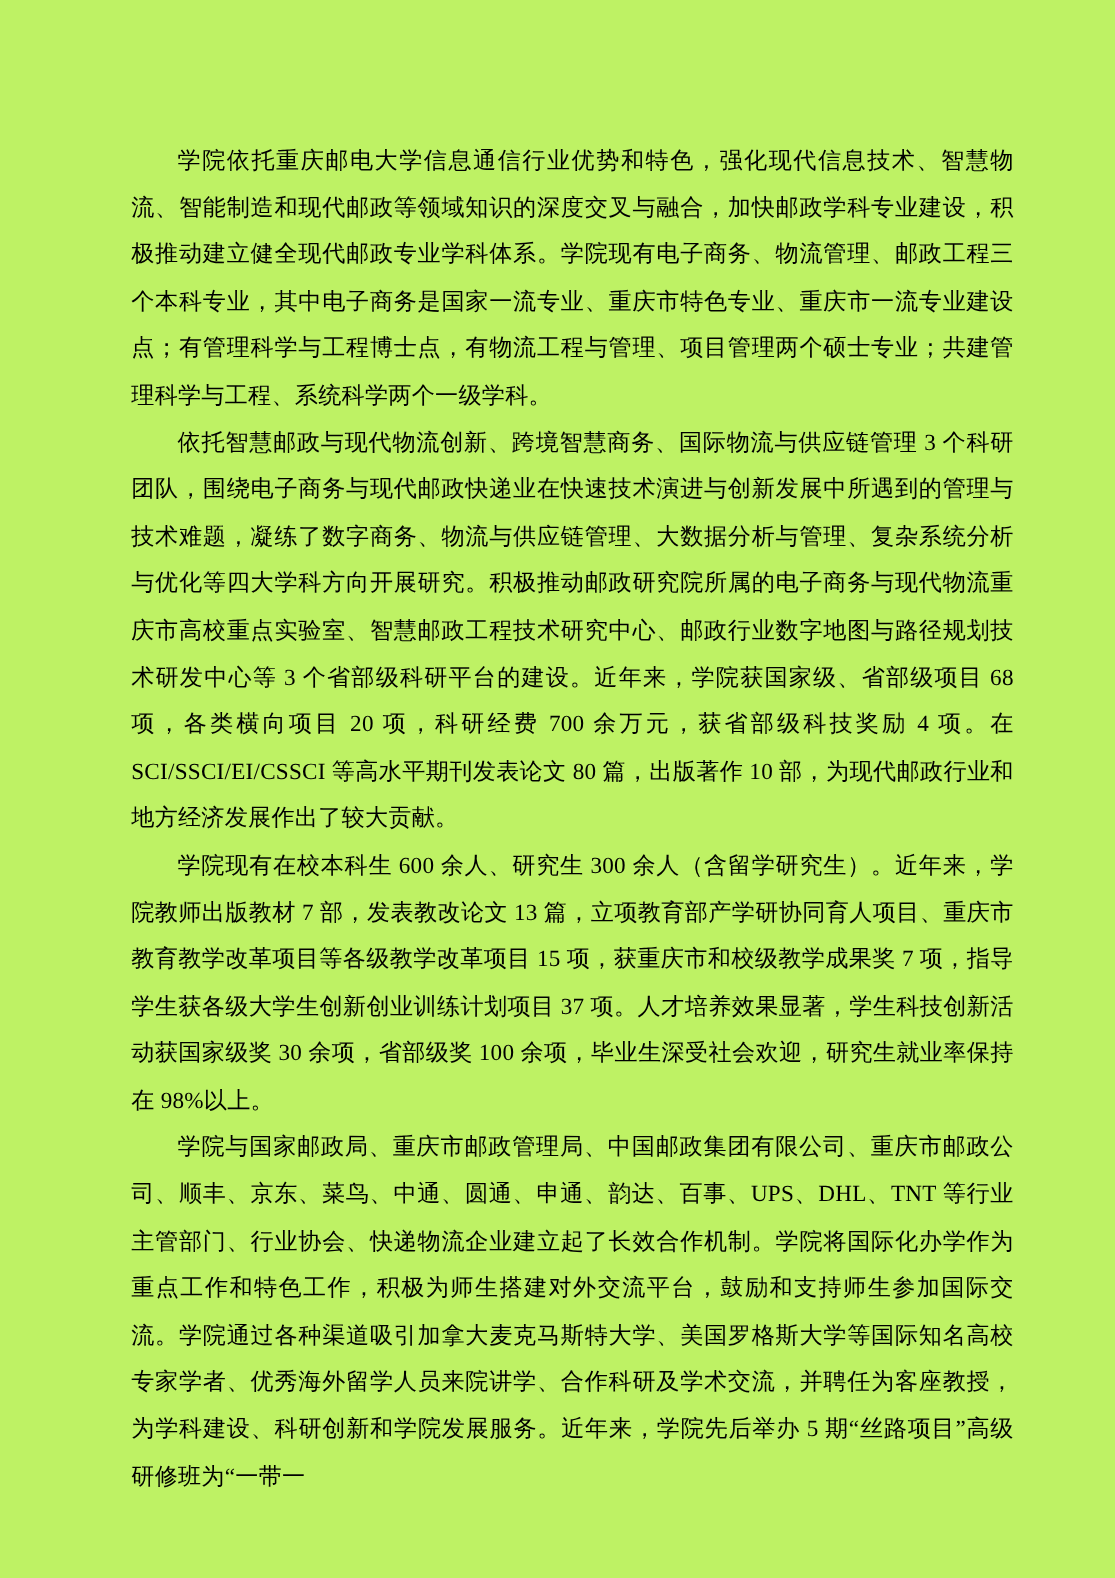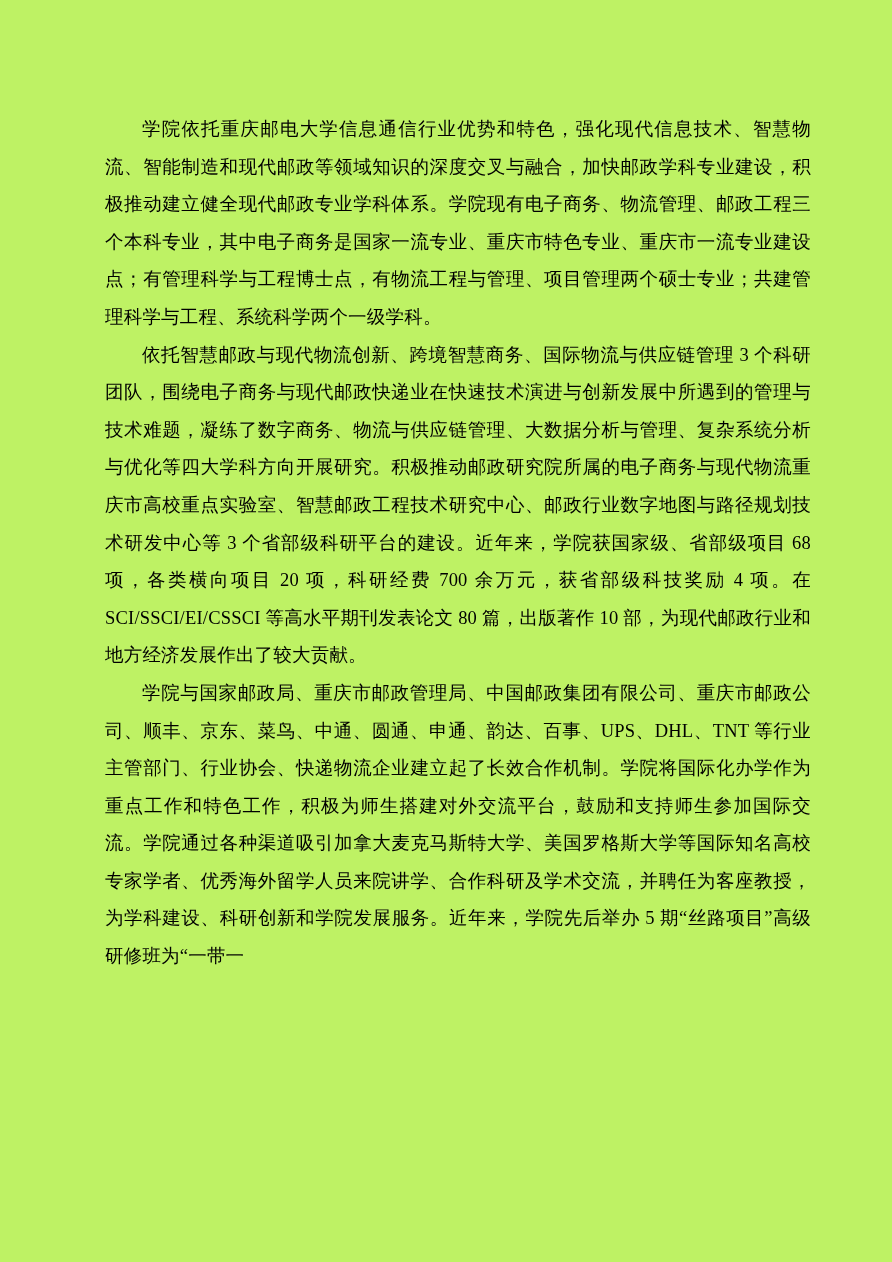--- a/index.html
+++ b/index.html
@@ -34,15 +34,16 @@
     word-break: normal;
   }
 </style>
 </head>
 <body>
 
 <div class="page">
   <div class="content">
     <p class="para">学院依托重庆邮电大学信息通信行业优势和特色，强化现代信息技术、智慧物流、智能制造和现代邮政等领域知识的深度交叉与融合，加快邮政学科专业建设，积极推动建立健全现代邮政专业学科体系。学院现有电子商务、物流管理、邮政工程三个本科专业，其中电子商务是国家一流专业、重庆市特色专业、重庆市一流专业建设点；有管理科学与工程博士点，有物流工程与管理、项目管理两个硕士专业；共建管理科学与工程、系统科学两个一级学科。</p>
     <p class="para">依托智慧邮政与现代物流创新、跨境智慧商务、国际物流与供应链管理 3 个科研团队，围绕电子商务与现代邮政快递业在快速技术演进与创新发展中所遇到的管理与技术难题，凝练了数字商务、物流与供应链管理、大数据分析与管理、复杂系统分析与优化等四大学科方向开展研究。积极推动邮政研究院所属的电子商务与现代物流重庆市高校重点实验室、智慧邮政工程技术研究中心、邮政行业数字地图与路径规划技术研发中心等 3 个省部级科研平台的建设。近年来，学院获国家级、省部级项目 68 项，各类横向项目 20 项，科研经费 700 余万元，获省部级科技奖励 4 项。在 SCI/SSCI/EI/CSSCI 等高水平期刊发表论文 80 篇，出版著作 10 部，为现代邮政行业和地方经济发展作出了较大贡献。</p>
+    <p class="para">学院现有在校本科生 600 余人、研究生 300 余人（含留学研究生）。近年来，学院教师出版教材 7 部，发表教改论文 13 篇，立项教育部产学研协同育人项目、重庆市教育教学改革项目等各级教学改革项目 15 项，获重庆市和校级教学成果奖 7 项，指导学生获各级大学生创新创业训练计划项目 37 项。人才培养效果显著，学生科技创新活动获国家级奖 30 余项，省部级奖 100 余项，毕业生深受社会欢迎，研究生就业率保持在 98%以上。</p>
     <p class="para">学院与国家邮政局、重庆市邮政管理局、中国邮政集团有限公司、重庆市邮政公司、顺丰、京东、菜鸟、中通、圆通、申通、韵达、百事、UPS、DHL、TNT 等行业主管部门、行业协会、快递物流企业建立起了长效合作机制。学院将国际化办学作为重点工作和特色工作，积极为师生搭建对外交流平台，鼓励和支持师生参加国际交流。学院通过各种渠道吸引加拿大麦克马斯特大学、美国罗格斯大学等国际知名高校专家学者、优秀海外留学人员来院讲学、合作科研及学术交流，并聘任为客座教授，为学科建设、科研创新和学院发展服务。近年来，学院先后举办 5 期“丝路项目”高级研修班为“一带一</p>
   </div>
 </div>
 
 </body></html>

